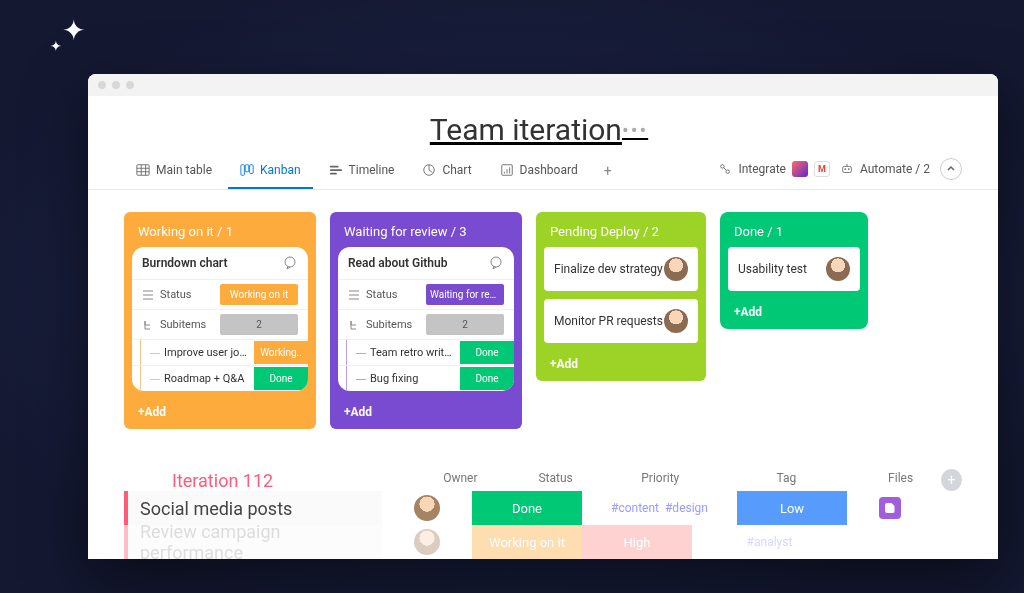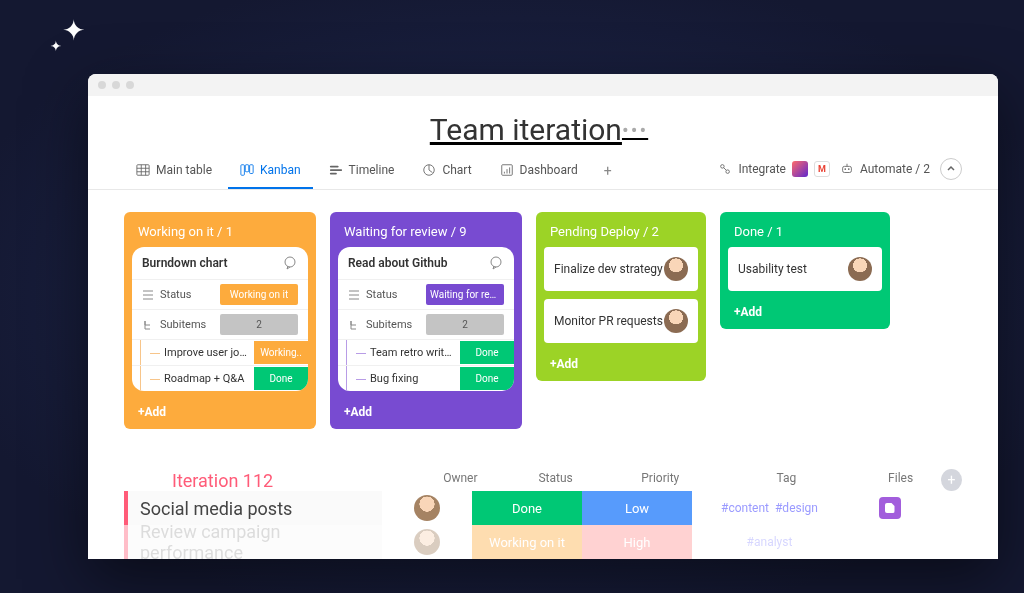--- a/index.html
+++ b/index.html
@@ -92,21 +92,21 @@
   .kcol {
     border-radius: 6px;
     padding: 8px;
     color: #fff;
     font-size: 12px;
     flex-shrink: 0;
   }
   .kcol.orange { background: #fdab3d; width: 192px; }
   .kcol.purple { background: #784bd1; width: 192px; }
   .kcol.green  { background: #9cd326; width: 170px; }
-  .kcol.teal   { background: #00c875; width: 170px; }
+  .kcol.teal   { background: #00c875; width: 148px; border-radius: 8px; }
 
   .kcol-header { padding: 4px 6px 8px; font-size: 13px; }
   .kcard {
     background: #fff;
     color: #333;
     border-radius: 12px;
     margin-bottom: 8px;
     overflow: hidden;
   }
   .kcard-top {
@@ -357,21 +357,21 @@
         <div class="ksub">
           <span class="tree"></span>
           <span class="label">Roadmap + Q&amp;A</span>
           <span class="st green">Done</span>
         </div>
       </div>
       <div class="kadd">+Add</div>
     </div>
 
     <div class="kcol purple">
-      <div class="kcol-header">Waiting for review / 9</div>
+      <div class="kcol-header">Waiting for review / 3</div>
       <div class="kcard">
         <div class="kcard-top">
           <span>Read about Github</span>
           <svg class="chat" viewBox="0 0 16 16">
               <circle cx="8" cy="7" r="5" fill="none" stroke="currentColor"></circle>
               <path d="M6 11l-1 3 3-2" fill="none" stroke="currentColor"></path>
             </svg>
         </div>
         <div class="krow">
           <span class="klabel">
@@ -438,25 +438,25 @@
       <div class="col-head files">Files</div>
       <div class="plus-col">+</div>
     </div>
 
     <div class="iter-row">
       <div class="task">Social media posts</div>
       <div class="cell owner">
           <span class="av"></span>
         </div>
       <div class="cell status done">Done</div>
-      <div class="cell prio low">Low</div>
       <div class="cell tag">
         <span>#content</span>
         <span>#design</span>
       </div>
+      <div class="cell prio low">Low</div>
       <div class="cell files">
           <span class="file-chip"></span>
         </div>
     </div>
 
     <div class="iter-row faded">
       <div class="task">Review campaign performance</div>
       <div class="cell owner">
           <span class="av"></span>
         </div>

